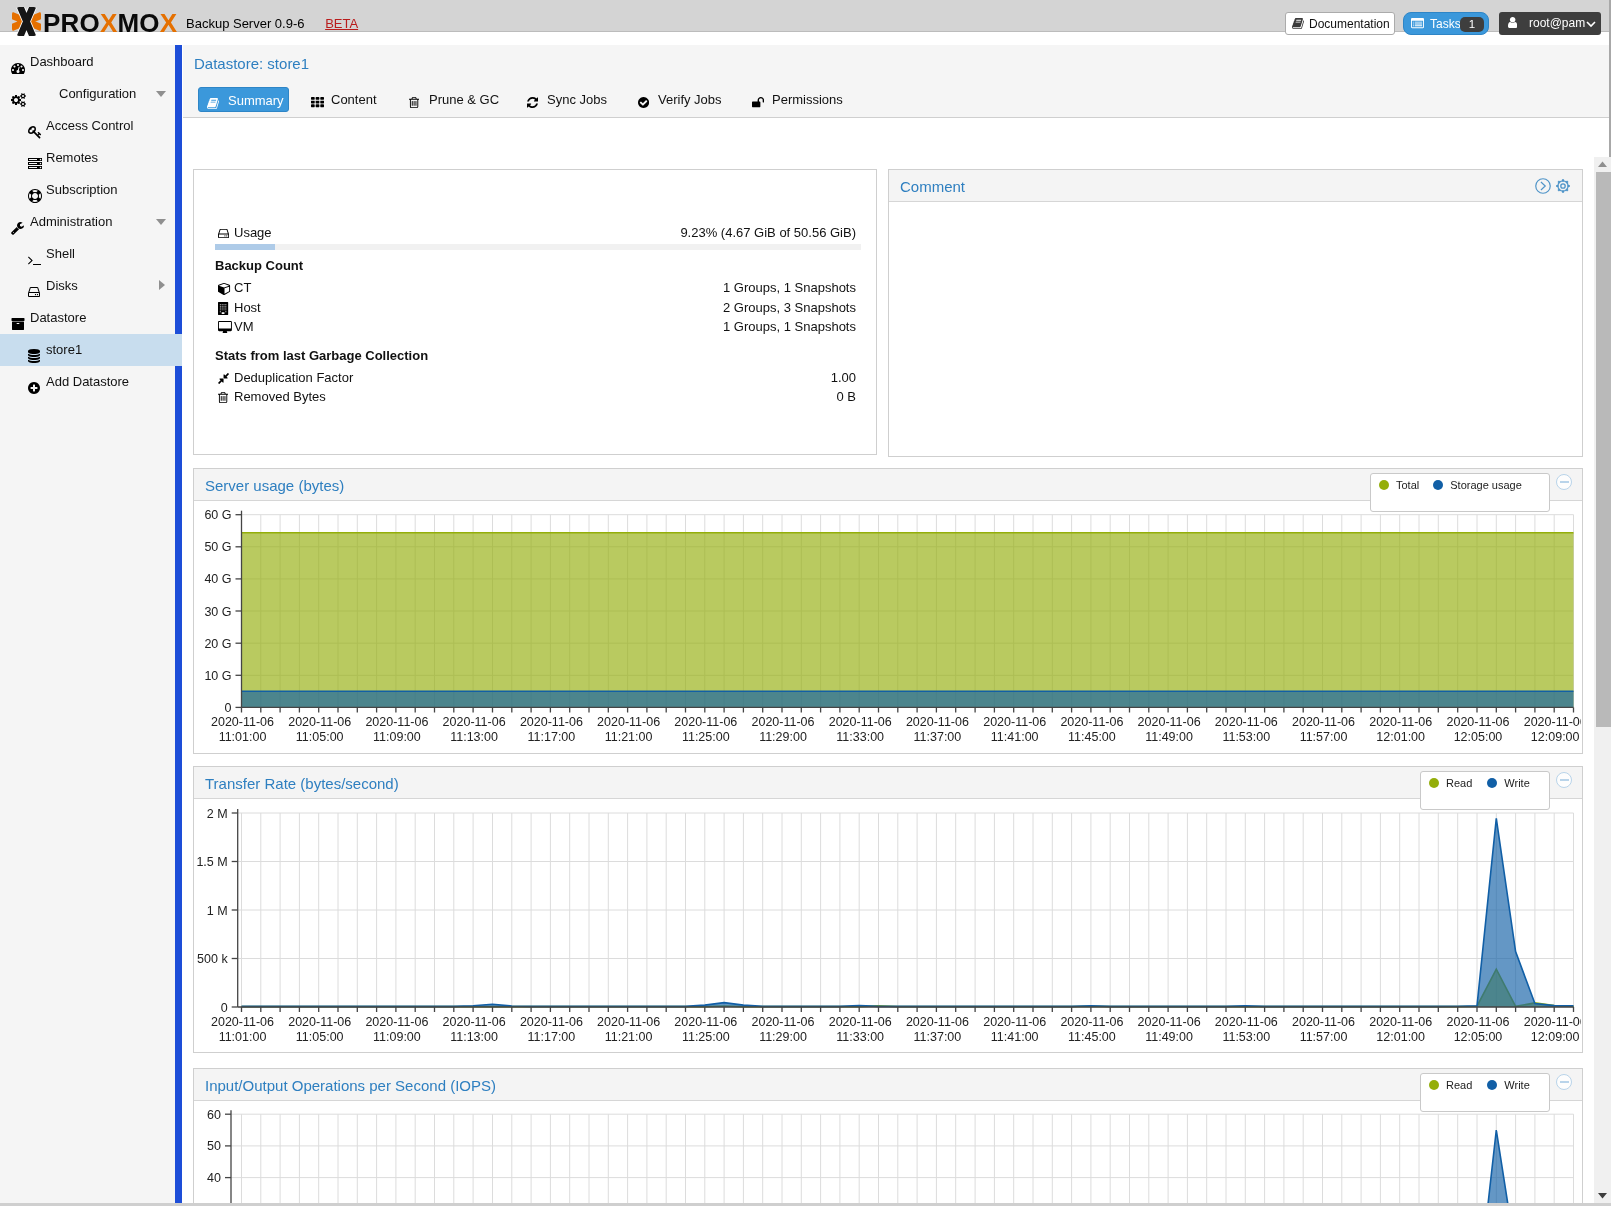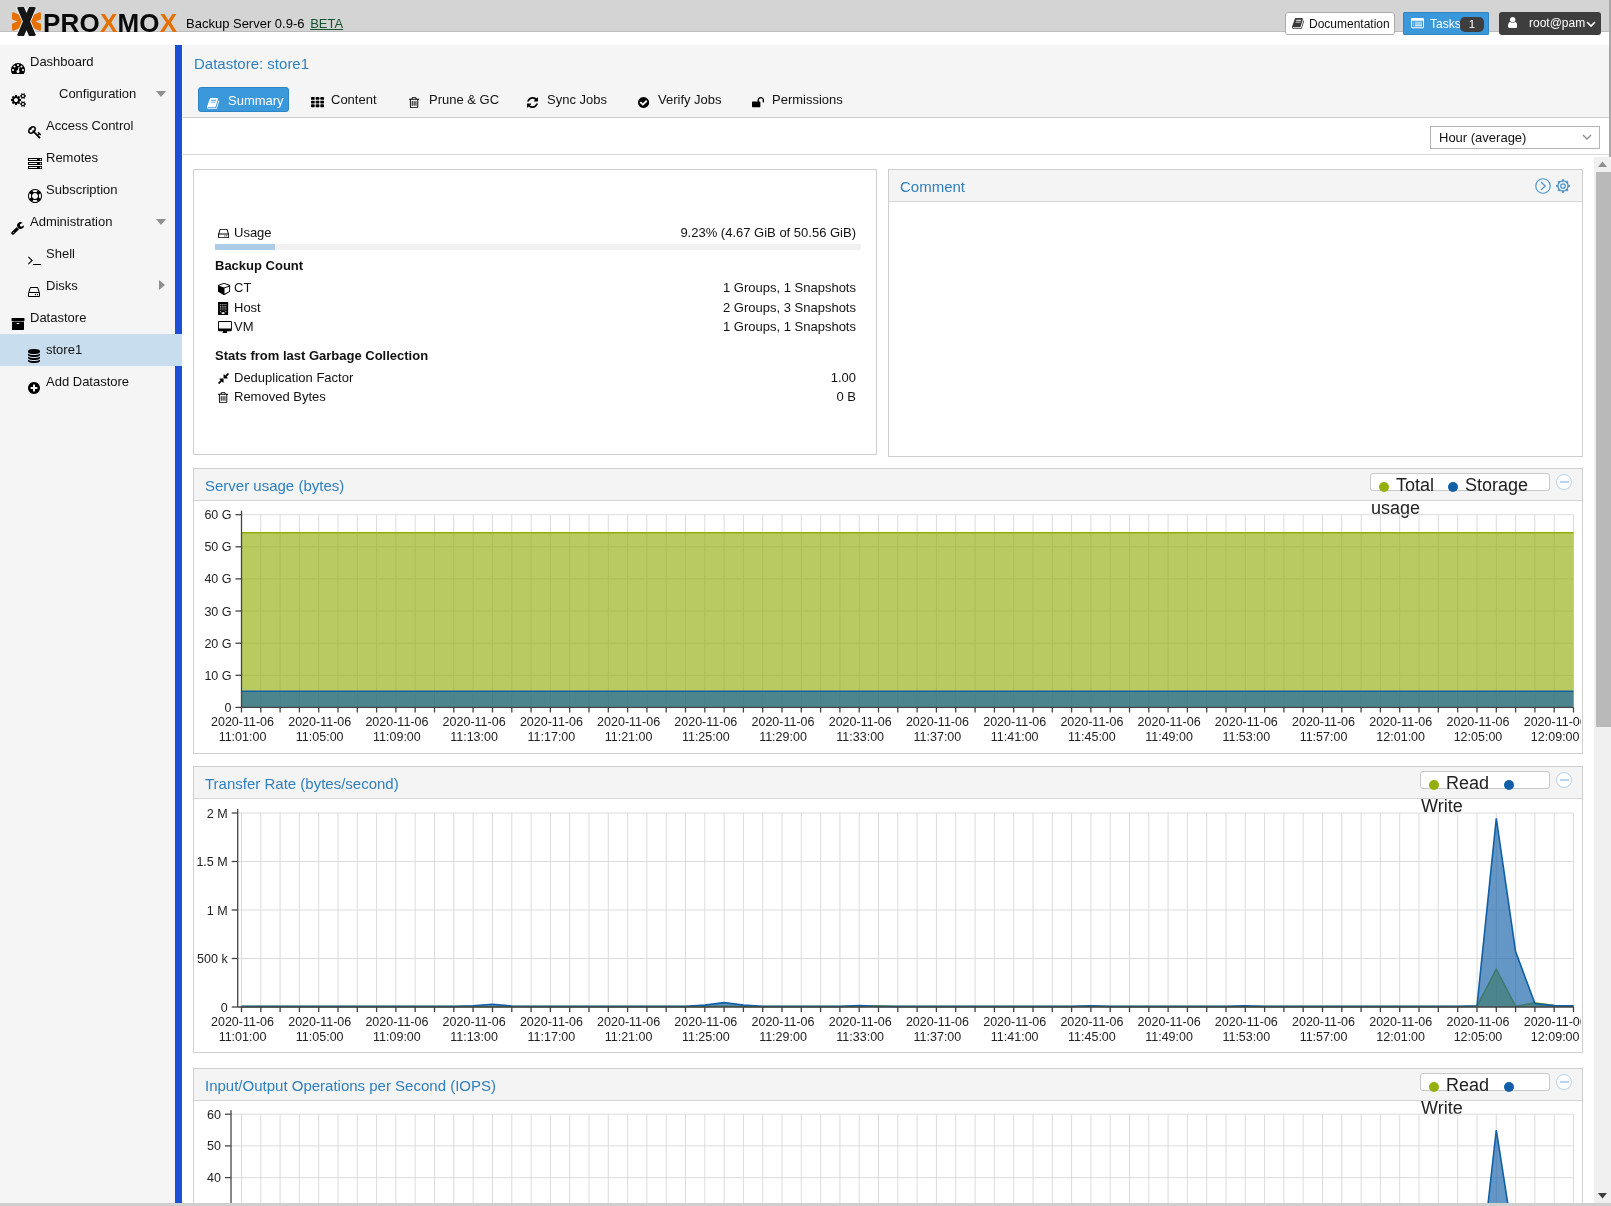--- a/index.html
+++ b/index.html
@@ -19,47 +19,47 @@
 .tab{position:absolute;top:42px;height:25px;line-height:25px;color:#111;}
 .tab .ti{position:absolute;top:5px;left:0;}
 .tab .tt{position:absolute;left:20px;top:0;white-space:nowrap;}
 #tabsum{left:15px;width:91px;background:#3b98db;border:1px solid #2e85c6;border-radius:3px;color:#fff;}
 #toolbar{left:0;top:74px;width:1426px;height:36px;background:#fff;border-bottom:1px solid #d9d9d9;}
 #combo{position:absolute;left:1247px;top:7px;width:170px;height:23px;border:1px solid #b5b5b5;background:#fff;line-height:21px;padding-left:8px;color:#111;}
 #combo .cv{position:absolute;right:6px;top:4px;color:#8f8f8f;}
 .panel{position:absolute;background:#fff;border:1px solid #cfcfcf;}
 .phead{position:absolute;left:0;top:0;width:100%;height:32px;background:#f4f4f4;border-bottom:1px solid #d6d6d6;}
 .ptitle{position:absolute;left:11px;top:8px;font-size:15px;color:#2e7fc0;white-space:nowrap;}
-.legend{position:absolute;top:4px;height:18px;background:#fff;border:1px solid #c9c9c9;border-radius:3px;line-height:23px;color:#222;font-size:18px;}
+.legend{position:absolute;top:4px;height:39px;background:#fff;border:1px solid #c9c9c9;border-radius:3px;line-height:23px;color:#222;font-size:11px;}
 .ldot{display:inline-block;width:10px;height:10px;border-radius:50%;margin:0 7px 0 0;vertical-align:-1px;}
 .ctool{position:absolute;top:5px;width:16px;height:16px;border:1.2px solid #b9d4ea;border-radius:50%;background:#fdfdfd;}
 .ctool:after{content:"";position:absolute;left:2.6px;top:6.4px;width:9px;height:1.6px;background:#b9d4ea;}
 #vscroll{left:1594px;top:157px;width:17px;height:1046px;background:#f0f0f0;}
 #vthumb{position:absolute;left:2px;top:15px;width:15px;height:555px;background:#b9b9b9;}
 #bstrip{left:0;top:1203px;width:1611px;height:3px;background:#cfcfcf;}
 #redge{left:1609px;top:0;width:2px;height:157px;background:#a8a8a8;}
 .row{position:absolute;white-space:nowrap;color:#111;}
 .rowr{position:absolute;text-align:right;color:#111;white-space:nowrap;}
 .bold{font-weight:bold;}
 </style></head><body>
 <div id="topbar" class="abs">
 <svg class="abs" style="left:12px;top:7px" width="29" height="29" viewBox="0 0 100 100">
 <path d="M-2 28 L102 72 M102 28 L-2 72" stroke="#e57000" stroke-width="24" fill="none"></path>
 <path d="M28 -2 L72 102 M72 -2 L28 102" stroke="#fff" stroke-width="29" fill="none"></path>
 <path d="M28 -2 L72 102 M72 -2 L28 102" stroke="#161616" stroke-width="23" fill="none"></path>
 </svg>
 <div class="abs" style="left:43px;top:8px;font-size:26px;font-weight:bold;letter-spacing:0.2px;color:#0a0a0a;">PRO<span style="color:#e57000">X</span>MO<span style="color:#e57000">X</span></div>
-<div class="abs" style="left:186px;top:16px;font-size:13px;color:#000;">Backup Server 0.9-6 <a style="color:#14532d;text-decoration:underline;margin-left:2px;">BETA</a></div>
+<div class="abs" style="left:186px;top:16px;font-size:13px;color:#000;">Backup Server 0.9-6 <a style="color:#b91c1c;text-decoration:underline;margin-left:17px;">BETA</a></div>
 <div class="abs" style="left:1285px;top:12px;width:110px;height:23px;background:#fff;border:1px solid #ababab;border-radius:3px;font-size:12px;color:#111;">
       <span style="position:absolute;left:6px;top:4px;"><svg width="12.1" height="13" viewBox="0 0 1664 1792" fill="#3a3a3a">
           <path transform="translate(0,1536) scale(1,-1)" d="M1639 1058q40 -57 18 -129l-275 -906q-19 -64 -76.5 -107.5t-122.5 -43.5h-923q-77 0 -148.5 53.5t-99.5 131.5q-24 67 -2 127q0 4 3 27t4 37q1 8 -3 21.5t-3 19.5q2 11 8 21t16.5 23.5t16.5 23.5q23 38 45 91.5t30 91.5q3 10 0.5 30t-0.5 28q3 11 17 28t17 23 q21 36 42 92t25 90q1 9 -2.5 32t0.5 28q4 13 22 30.5t22 22.5q19 26 42.5 84.5t27.5 96.5q1 8 -3 25.5t-2 26.5q2 8 9 18t18 23t17 21q8 12 16.5 30.5t15 35t16 36t19.5 32t26.5 23.5t36 11.5t47.5 -5.5l-1 -3q38 9 51 9h761q74 0 114 -56t18 -130l-274 -906 q-36 -119 -71.5 -153.5t-128.5 -34.5h-869q-27 0 -38 -15q-11 -16 -1 -43q24 -70 144 -70h923q29 0 56 15.5t35 41.5l300 987q7 22 5 57q38 -15 59 -43zM575 1056q-4 -13 2 -22.5t20 -9.5h608q13 0 25.5 9.5t16.5 22.5l21 64q4 13 -2 22.5t-20 9.5h-608q-13 0 -25.5 -9.5 t-16.5 -22.5zM492 800q-4 -13 2 -22.5t20 -9.5h608q13 0 25.5 9.5t16.5 22.5l21 64q4 13 -2 22.5t-20 9.5h-608q-13 0 -25.5 -9.5t-16.5 -22.5z"></path>
         </svg></span>
       <span style="position:absolute;left:23px;top:4px;">Documentation</span>
     </div>
-<div class="abs" style="left:1403px;top:12px;width:86px;height:23px;background:#3b98db;border:1px solid #2e85c6;border-radius:1px;font-size:12px;color:#fff;">
+<div class="abs" style="left:1403px;top:12px;width:86px;height:23px;background:#3b98db;border:1px solid #2e85c6;border-radius:8px;font-size:12px;color:#fff;">
       <span style="position:absolute;left:7px;top:4px;"><svg width="13.0" height="13" viewBox="0 0 1792 1792" fill="#fff">
           <path transform="translate(0,1536) scale(1,-1)" d="M384 352v-64q0 -13 -9.5 -22.5t-22.5 -9.5h-64q-13 0 -22.5 9.5t-9.5 22.5v64q0 13 9.5 22.5t22.5 9.5h64q13 0 22.5 -9.5t9.5 -22.5zM384 608v-64q0 -13 -9.5 -22.5t-22.5 -9.5h-64q-13 0 -22.5 9.5t-9.5 22.5v64q0 13 9.5 22.5t22.5 9.5h64q13 0 22.5 -9.5t9.5 -22.5z M384 864v-64q0 -13 -9.5 -22.5t-22.5 -9.5h-64q-13 0 -22.5 9.5t-9.5 22.5v64q0 13 9.5 22.5t22.5 9.5h64q13 0 22.5 -9.5t9.5 -22.5zM1536 352v-64q0 -13 -9.5 -22.5t-22.5 -9.5h-960q-13 0 -22.5 9.5t-9.5 22.5v64q0 13 9.5 22.5t22.5 9.5h960q13 0 22.5 -9.5t9.5 -22.5z M1536 608v-64q0 -13 -9.5 -22.5t-22.5 -9.5h-960q-13 0 -22.5 9.5t-9.5 22.5v64q0 13 9.5 22.5t22.5 9.5h960q13 0 22.5 -9.5t9.5 -22.5zM1536 864v-64q0 -13 -9.5 -22.5t-22.5 -9.5h-960q-13 0 -22.5 9.5t-9.5 22.5v64q0 13 9.5 22.5t22.5 9.5h960q13 0 22.5 -9.5 t9.5 -22.5zM1664 160v832q0 13 -9.5 22.5t-22.5 9.5h-1472q-13 0 -22.5 -9.5t-9.5 -22.5v-832q0 -13 9.5 -22.5t22.5 -9.5h1472q13 0 22.5 9.5t9.5 22.5zM1792 1248v-1088q0 -66 -47 -113t-113 -47h-1472q-66 0 -113 47t-47 113v1088q0 66 47 113t113 47h1472q66 0 113 -47 t47 -113z"></path>
         </svg></span>
       <span style="position:absolute;left:26px;top:4px;">Tasks</span>
       <span style="position:absolute;right:4px;top:3.5px;background:#3e3e3e;color:#fff;border-radius:5px;width:24px;height:15px;line-height:15px;text-align:center;font-size:11.5px;">1</span>
     </div>
 <div class="abs" style="left:1499px;top:12px;width:102px;height:23px;background:#3e3e3e;border-radius:3px;font-size:12px;color:#fff;">
       <span style="position:absolute;left:9px;top:4px;"><svg width="9.3" height="13" viewBox="0 0 1280 1792" fill="#fff">
           <path transform="translate(0,1536) scale(1,-1)" d="M1280 137q0 -109 -62.5 -187t-150.5 -78h-854q-88 0 -150.5 78t-62.5 187q0 85 8.5 160.5t31.5 152t58.5 131t94 89t134.5 34.5q131 -128 313 -128t313 128q76 0 134.5 -34.5t94 -89t58.5 -131t31.5 -152t8.5 -160.5zM1024 1024q0 -159 -112.5 -271.5t-271.5 -112.5 t-271.5 112.5t-112.5 271.5t112.5 271.5t271.5 112.5t271.5 -112.5t112.5 -271.5z"></path>
         </svg></span>
@@ -173,25 +173,20 @@
           </svg></span>
         <span class="tt">Verify Jobs</span>
       </div>
 <div class="tab" style="left:569px;">
         <span class="ti"><svg width="12.1" height="13" viewBox="0 0 1664 1792" fill="#000">
             <path transform="translate(0,1536) scale(1,-1)" d="M1664 960v-256q0 -26 -19 -45t-45 -19h-64q-26 0 -45 19t-19 45v256q0 106 -75 181t-181 75t-181 -75t-75 -181v-192h96q40 0 68 -28t28 -68v-576q0 -40 -28 -68t-68 -28h-960q-40 0 -68 28t-28 68v576q0 40 28 68t68 28h672v192q0 185 131.5 316.5t316.5 131.5 t316.5 -131.5t131.5 -316.5z"></path>
           </svg></span>
         <span class="tt">Permissions</span>
       </div>
 </div>
-<div id="toolbar" class="abs">
-      <div id="combo">Hour (average)<svg class="cv" width="12" height="12" viewBox="0 0 12 12">
-          <path d="M2 4l4 4 4-4" stroke="#8f8f8f" stroke-width="1.4" fill="none"></path>
-        </svg></div>
-    </div>
 </div>
 <div class="panel abs" style="left:193px;top:169px;width:684px;height:286px;">
 <span class="abs" style="left:24px;top:57px;"><svg width="11.1" height="13" viewBox="0 0 1536 1792" fill="#000">
         <path transform="translate(0,1536) scale(1,-1)" d="M1040 320q0 -33 -23.5 -56.5t-56.5 -23.5t-56.5 23.5t-23.5 56.5t23.5 56.5t56.5 23.5t56.5 -23.5t23.5 -56.5zM1296 320q0 -33 -23.5 -56.5t-56.5 -23.5t-56.5 23.5t-23.5 56.5t23.5 56.5t56.5 23.5t56.5 -23.5t23.5 -56.5zM1408 160v320q0 13 -9.5 22.5t-22.5 9.5 h-1216q-13 0 -22.5 -9.5t-9.5 -22.5v-320q0 -13 9.5 -22.5t22.5 -9.5h1216q13 0 22.5 9.5t9.5 22.5zM178 640h1180l-157 482q-4 13 -16 21.5t-26 8.5h-782q-14 0 -26 -8.5t-16 -21.5zM1536 480v-320q0 -66 -47 -113t-113 -47h-1216q-66 0 -113 47t-47 113v320q0 25 16 75 l197 606q17 53 63 86t101 33h782q55 0 101 -33t63 -86l197 -606q16 -50 16 -75z"></path>
       </svg></span>
     <div class="row" style="left:40px;top:55px;"></div>
 <div class="row" style="left:40px;top:55px;">Usage</div>
 <div class="rowr" style="right:20px;top:55px;">9.23% (4.67 GiB of 50.56 GiB)</div>
 <div class="abs" style="left:21px;top:74px;width:646px;height:6px;background:#f1f1f1;">
       <div style="width:60px;height:6px;background:#aecbe8;"></div>

